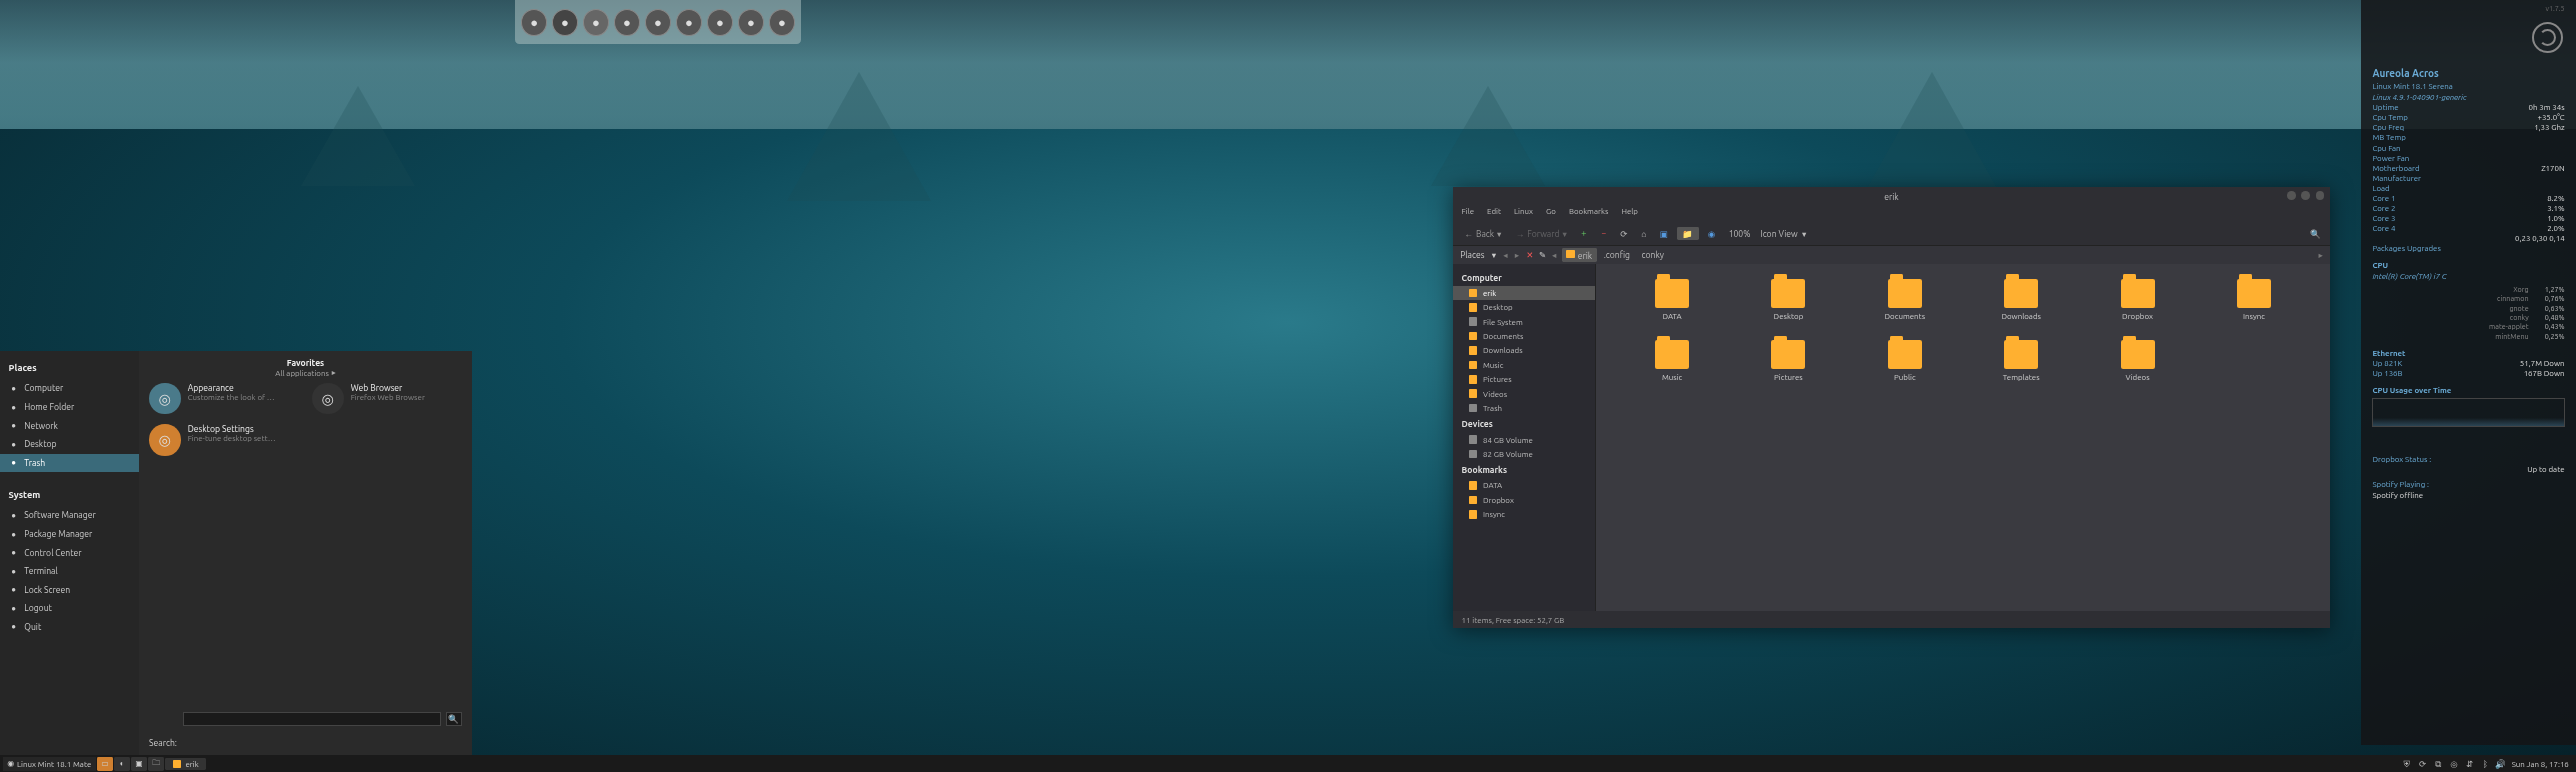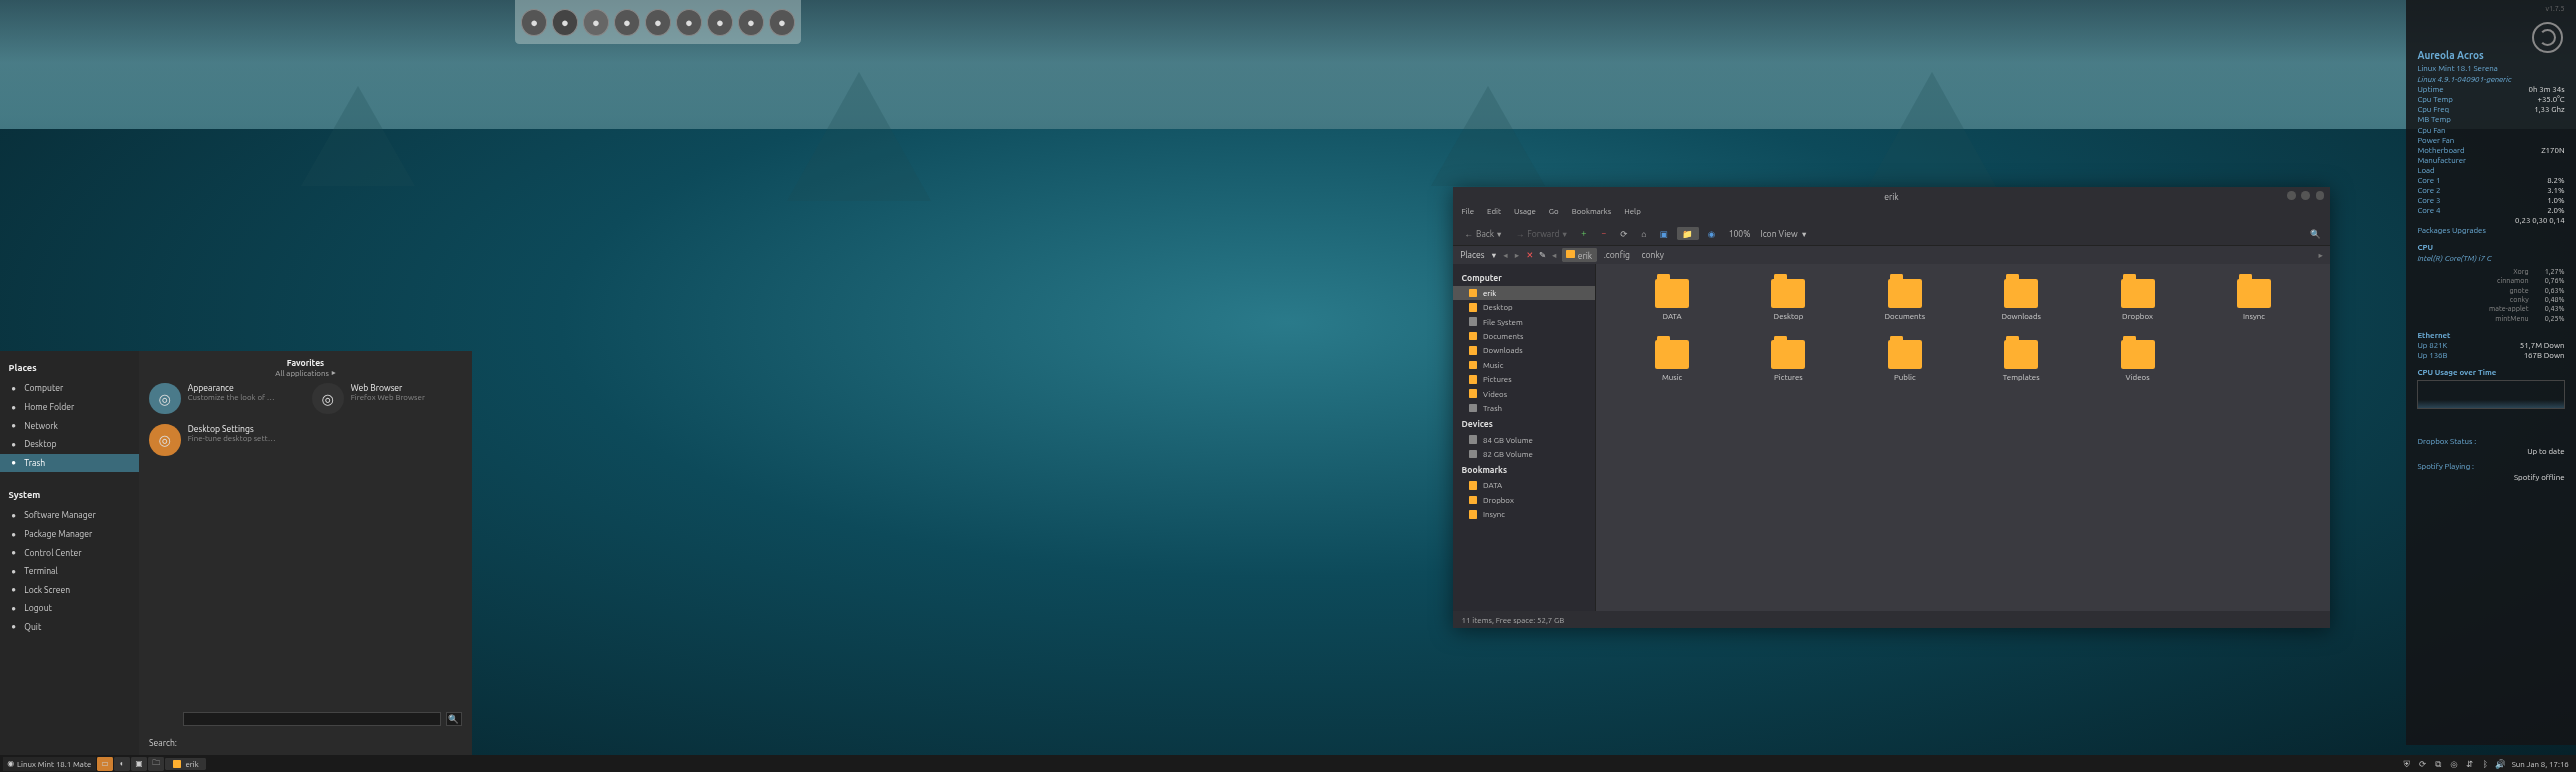--- a/index.html
+++ b/index.html
@@ -86,24 +86,24 @@
 .fico.t{background:#888;border-radius:0.7px;}
 .fm-main { flex:1; background:#3a3a40; padding:14.3px 21.5px; position:relative;}
 .fm-grid { display:grid; grid-template-columns:repeat(6,1fr); gap:20px 7.2px; }
 .fm-item { display:flex; flex-direction:column; align-items:center; gap:4.3px; color:#ccc; font-size:7.9px;}
 .folder-ic { width:34px;height:29px; background:#ffb030; border-radius:2.1px; position:relative;}
 .folder-ic:before{content:"";position:absolute;top:-4.3px;left:2.1px;width:13px;height:5.7px;background:#ffb030;border-radius:1.4px 1.4px 0 0;}
 .folder-ic .inner{position:absolute;top:7.2px;left:7.2px;right:7.2px;bottom:5.7px;border-radius:1.4px;} 
 .fm-status { height:17px; background:#2e2e33; color:#aaa; font-size:7.9px; display:flex; align-items:center; padding:0 8.6px;}
 
 
-.conky { position:absolute; right:0; top:0; width:170px; bottom:28px; background:rgba(20,20,22,0.85); padding:14.3px 11.4px; font-size:7.9px; color:#aaa; overflow:hidden;}
+.conky { position:absolute; right:0; top:0; width:215px; bottom:28px; background:rgba(20,20,22,0.85); padding:14.3px 11.4px; font-size:7.9px; color:#aaa; overflow:hidden;}
 .ck-logo { position:absolute; top:21.5px; right:13px; width:31.5px;height:31.5px;border:2.1px solid #888;border-radius:50%; display:flex;align-items:center;justify-content:center;}
 .ck-logo:after{content:"";width:13px;height:13px;border:2.1px solid #888;border-radius:50%;border-left-color:transparent;}
-.ck-title { color:#6aaad4; font-weight:bold; font-size:10px; margin-top:38px;}
+.ck-title { color:#6aaad4; font-weight:bold; font-size:10px; margin-top:56px;}
 .ck-ver { color:#666; font-size:7.2px; text-align:right; margin-top:-10px;}
 .ck-sub { color:#6aaad4; font-size:7.9px; margin-top:2.9px;}
 .ck-sub.i{font-style:italic;}
 .ck-row { display:flex; justify-content:space-between; margin-top:2.1px;}
 .ck-row .l{color:#6aaad4;} .ck-row .v{color:#ddd;}
 .ck-sec { color:#6aaad4; font-weight:bold; margin-top:8.6px;}
 .ck-bars { margin-top:4.3px;}
 .ck-bar { display:flex; justify-content:space-between; font-size:7.2px; padding:0.7px 0;}
 .ck-bar .n{color:#888;text-align:right; flex:1;} .ck-bar .p{color:#bbb; width:36px; text-align:right;}
 .ck-graph { height:29px; border:0.7px solid #444; margin-top:4.3px; background:linear-gradient(180deg,transparent 70%,rgba(100,170,212,0.3) 100%);}
@@ -263,21 +263,21 @@
     <span>erik</span>
     <div class="fm-ctl">
       <span></span>
       <span></span>
       <span></span>
     </div>
   </div>
   <div class="fm-menu" id="fm-menu">
       <span>File</span>
       <span>Edit</span>
-      <span>Usage</span>
+      <span>Linux</span>
       <span>Go</span>
       <span>Bookmarks</span>
       <span>Help</span>
     </div>
   <div class="fm-tool">
     <div class="fm-navbtn">
       <span>←</span>
       <span>Back</span>
       <span>▾</span>
     </div>
@@ -571,17 +571,17 @@
   <div class="ck-graph"></div>
   <div class="ck-row" style="margin-top:28px">
     <span class="l">Dropbox Status :</span>
   </div>
   <div class="ck-row" style="justify-content:flex-end">
       <span class="ck-right">Up to date</span>
     </div>
   <div class="ck-row" style="margin-top:7.2px">
     <span class="l">Spotify Playing :</span>
   </div>
-  <div class="ck-row" style="justify-content:flex-end">
+  <div class="ck-row" style="justify-content:flex-start">
       <span class="ck-right">Spotify offline</span>
     </div>
 </div>
 
 
 </body></html>

